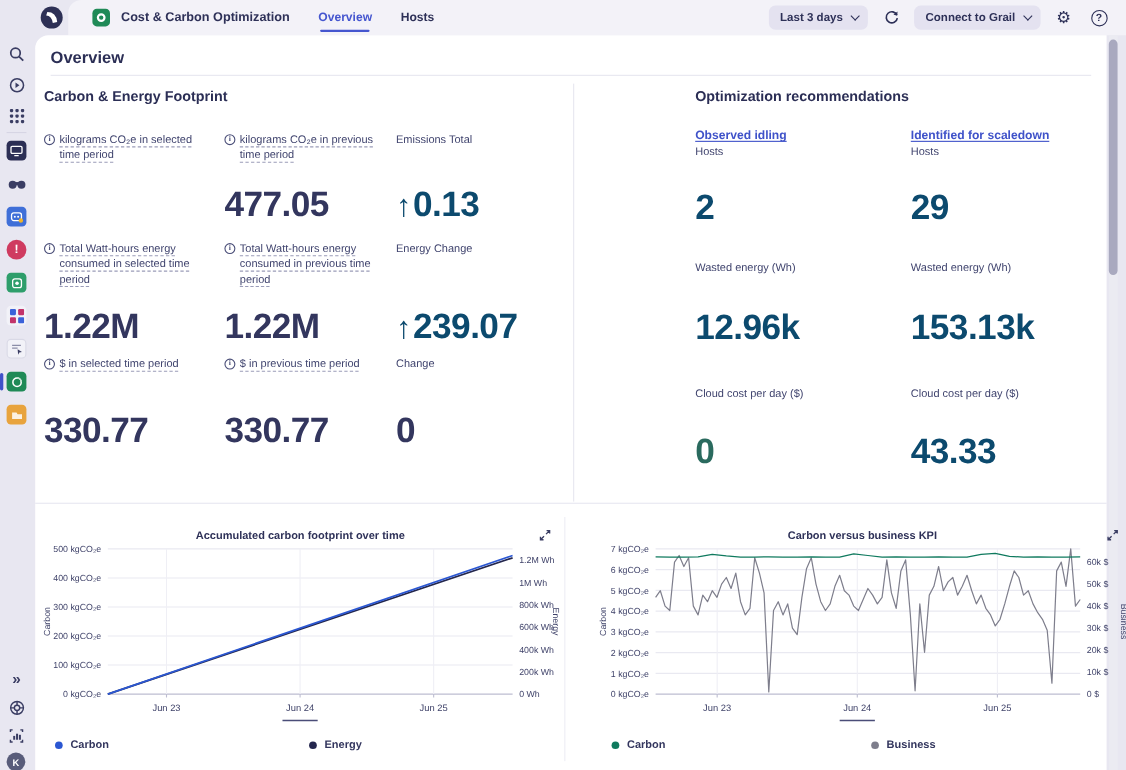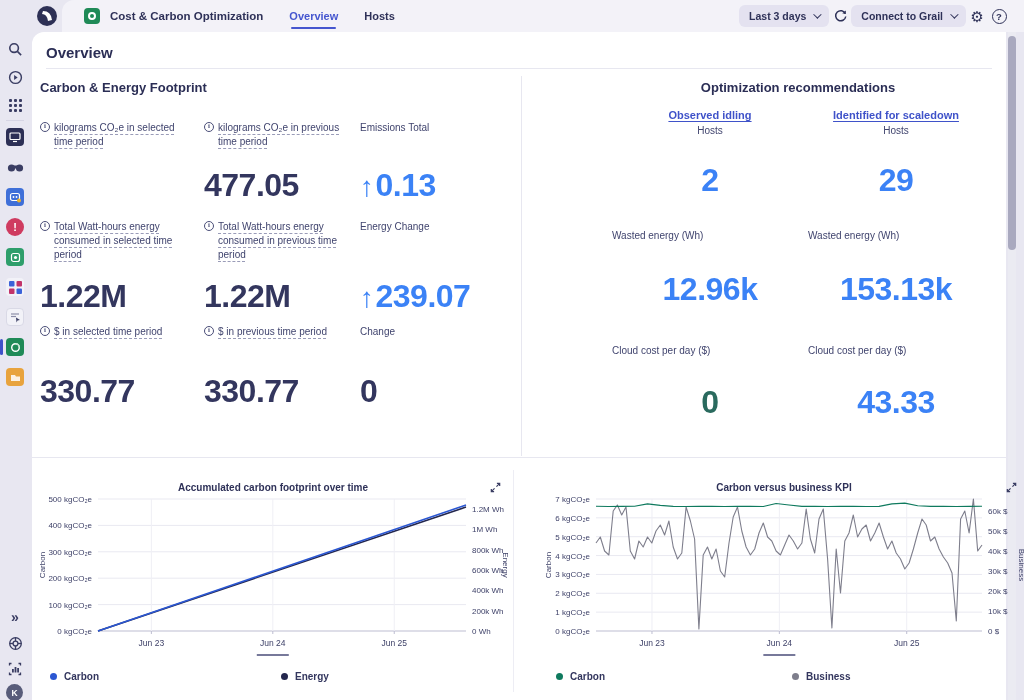--- a/index.html
+++ b/index.html
@@ -9,21 +9,21 @@
   
   .logo { position:absolute; left:36px; top:5px; width:22px; height:22px; }
   .topbar { position:absolute; left:62px; top:0; right:0; height:32px; background:#f3f2f8; border-radius:12px 0 0 0; display:flex; align-items:center; }
   .appicon { width:16px; height:16px; border-radius:4px; background:#1f8a57; margin-left:22px; display:flex; align-items:center; justify-content:center; flex:0 0 auto; }
   .appicon .ring { width:8px; height:8px; border:2px solid #fff; border-radius:50%; }
   .apptitle { font-size:11.5px; font-weight:bold; color:#2e3158; margin-left:10px; white-space:nowrap; }
   .tabs { display:flex; margin-left:26px; gap:26px; height:32px; align-items:center; }
   .tab { font-size:11px; font-weight:bold; color:#2e3158; position:relative; height:32px; line-height:32px; cursor:pointer; }
   .tab.active { color:#4556cf; }
   .tab.active:after { content:""; position:absolute; left:2px; right:2px; bottom:3px; height:2px; background:#4556cf; border-radius:2px; }
-  .topbar-right { margin-left:auto; display:flex; align-items:center; gap:0; padding-right:14px; }
+  .topbar-right { margin-left:auto; display:flex; align-items:center; gap:10px; padding-right:14px; }
   .pill { height:22px; background:#e4e2f0; border-radius:6px; display:flex; align-items:center; gap:7px; padding:0 10px; font-size:10.5px; font-weight:bold; color:#2e3158; cursor:pointer; }
   .chev { width:6px; height:6px; border-right:1.5px solid #2e3158; border-bottom:1.5px solid #2e3158; transform:rotate(45deg) translateY(-2px); }
   .iconbtn { width:22px; height:22px; display:flex; align-items:center; justify-content:center; color:#2e3158; cursor:pointer; }
   .qmark { width:15px; height:15px; border:1.4px solid #2e3158; border-radius:50%; font-size:9.5px; font-weight:bold; display:flex; align-items:center; justify-content:center; }
   .gearglyph { font-size:15px; line-height:1; }
 
   
   .sidebar { position:absolute; left:0; top:32px; width:30px; bottom:0; }
   .side-ic { position:absolute; left:0; width:30px; height:22px; display:flex; align-items:center; justify-content:center; color:#3a3d63; cursor:pointer; }
   .side-div { position:absolute; left:6px; right:6px; height:1px; background:#d6d5e4; }
@@ -43,27 +43,27 @@
   .hr-top { position:absolute; left:14px; right:14px; top:36px; height:1px; background:#e7e7f0; }
   .v-div { position:absolute; left:489px; top:44px; height:380px; width:1px; background:#e7e7f0; }
   .hr-mid { position:absolute; left:0px; right:0px; top:425px; height:1px; background:#e7e7f0; }
 
   .sec-h { font-size:13px; font-weight:bold; color:#2b2e55; }
   .lbl { font-size:10px; line-height:1.4; color:#40446e; display:flex; gap:4px; }
   .lbl .txt { text-decoration:underline dashed 1px; text-underline-offset:2.5px; text-decoration-color:#9a9cb8; }
   .lbl.plain .txt { text-decoration:none; }
   .info-i { flex:0 0 auto; width:10px; height:10px; border:1px solid #4a4e78; border-radius:50%; font-size:7px; font-weight:bold; color:#4a4e78; display:flex; align-items:center; justify-content:center; margin-top:1px; font-family:"Liberation Serif", serif; }
   .bigval { font-size:32px; font-weight:bold; color:#33365e; letter-spacing:-0.5px; }
-  .bigval.red { color:#3b82f6; }
+  .bigval.red { color:#0c4a6e; }
   .bigval.green { color:#2a6a5e; }
   .uparrow { font-size:28px; font-weight:bold; margin-right:2px; }
 
   .left-sec { position:absolute; left:8px; top:48px; width:470px; }
   .grid3 { display:grid; grid-template-columns:164px 156px auto; }
-  .right-sec { position:absolute; left:580px; top:48px; width:372px;text-align:center; }
+  .right-sec { position:absolute; left:600px; top:48px; width:372px; }
   .grid2 { display:grid; grid-template-columns:196px auto; }
   .linklbl { font-size:11px; font-weight:bold; color:#3f52c9; text-decoration:underline; text-underline-offset:2px; cursor:pointer; }
   .sublbl { font-size:10px; color:#40446e; margin-top:4px; }
 
   
   .charts { position:absolute; left:0; top:428px; right:0; bottom:0; }
   .chart-panel { position:absolute; top:4px; }
   .chart-title { text-align:center; font-size:10px; font-weight:bold; color:#2e3158; padding-top:18px; }
   .expand { position:absolute; right:10px; top:16px; color:#3a3d63; cursor:pointer; }
   .legend { display:flex; padding-left:16px; margin-top:2px; }
@@ -299,21 +299,21 @@
         <div class="lbl plain" style="height:48px">
           <span class="txt">Change</span>
         </div>
         <div class="bigval">0</div>
       </div>
     </div>
   </div>
 
   <div class="right-sec">
     <div class="sec-h">Optimization recommendations</div>
-    <div class="grid2" style="margin-top:14px">
+    <div class="grid2" style="margin-top:22px">
       <div>
         <div class="linklbl">Observed idling</div>
         <div class="sublbl">Hosts</div>
         <div class="bigval red" style="margin-top:26px">2</div>
         <div class="lbl plain" style="margin-top:30px">
             <span class="txt">Wasted energy (Wh)</span>
           </div>
         <div class="bigval red" style="margin-top:28px">12.96k</div>
         <div class="lbl plain" style="margin-top:36px">
             <span class="txt">Cloud cost per day ($)</span>

